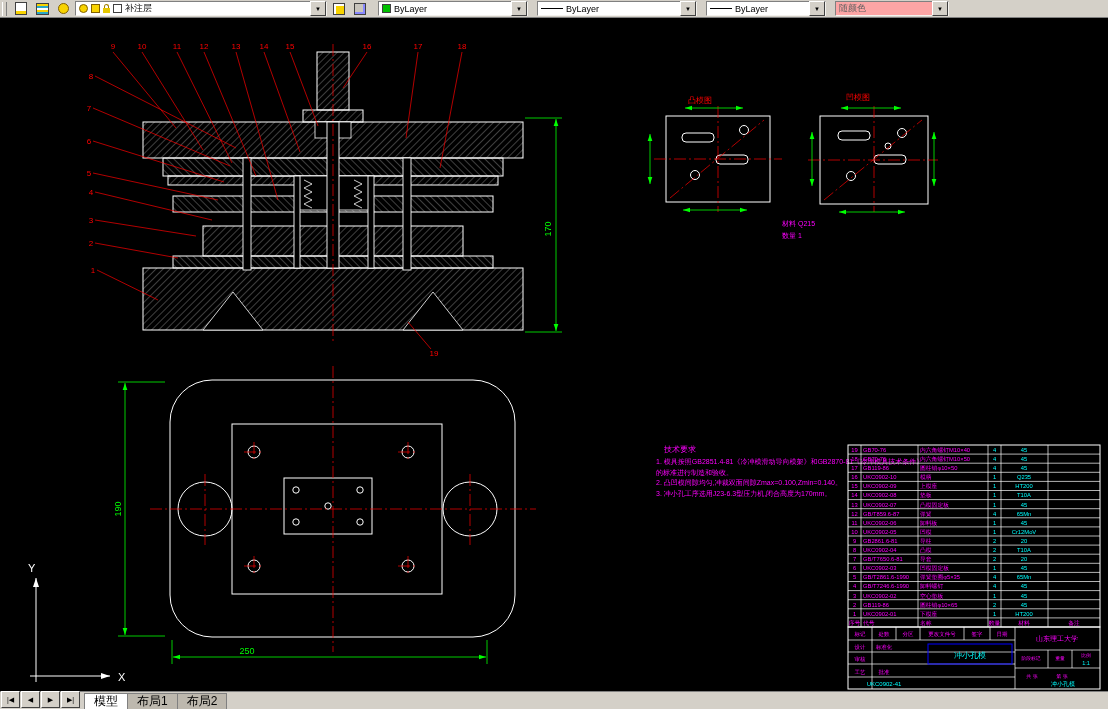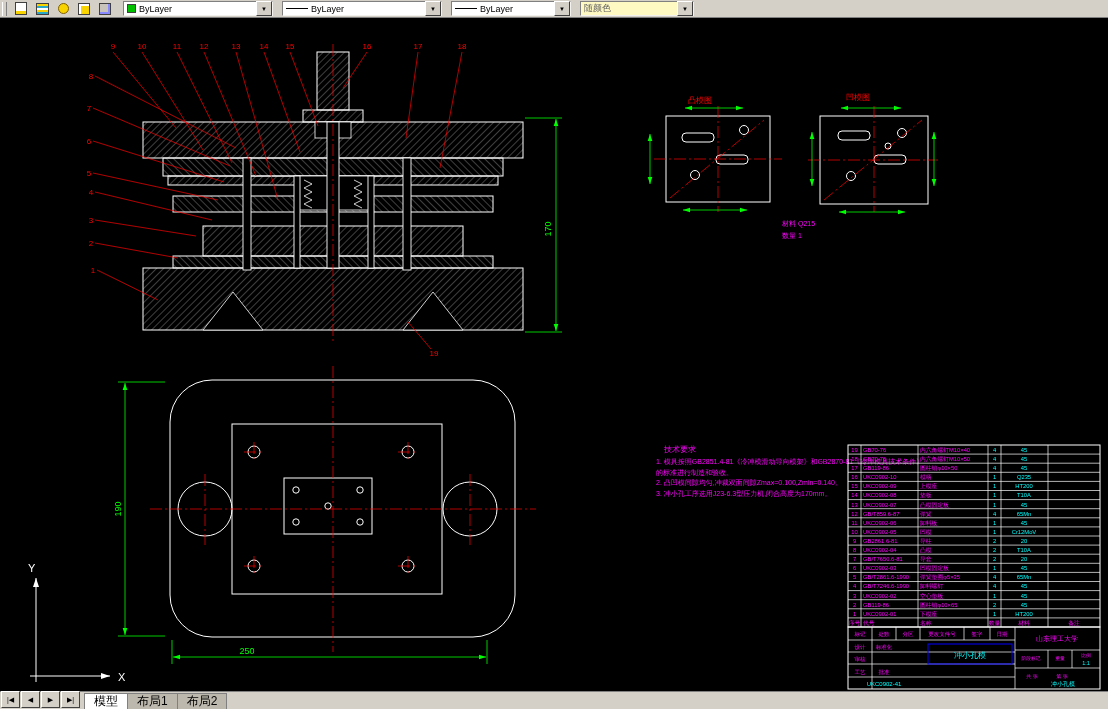--- a/index.html
+++ b/index.html
@@ -16,21 +16,21 @@
     box-shadow:inset 0 -3px 0 #f8d300;}
   .ic-layers{width:11px;height:10px;background:repeating-linear-gradient(180deg,#f8d300 0 2px,#2aa8c8 2px 4px,#fff 4px 6px);border:1px solid #404040;}
   .ic-sun{width:9px;height:9px;background:#f8d300;border-radius:50%;border:1px solid #806000;}
   .ic-cur{width:10px;height:10px;background:#f8d300;border:1px solid #404040;box-shadow:inset 2px 2px 0 #fff;}
   .ic-prev{width:10px;height:10px;background:#c8c4bc;border:1px solid #404040;box-shadow:inset -2px -2px 0 #8888ff;}
   .dd{height:15px;background:#fff;border:1px solid;border-color:#808080 #f4f2ee #f4f2ee #808080;
     display:flex;align-items:center;font-size:9px;color:#000;padding-left:3px;box-sizing:border-box;gap:3px;}
   .dd .arrow{margin-left:auto;width:14px;height:13px;background:#d4d0c8;
     border:1px solid;border-color:#fff #404040 #404040 #fff;font-size:6px;color:#000;
     display:flex;align-items:center;justify-content:center;}
-  .dd.disabled{background:#fef9c3;color:#606060;}
+  .dd.disabled{background:#fca5a5;color:#606060;}
   .mini{display:inline-block;}
   .bulb{width:7px;height:7px;background:#f8d300;border-radius:50%;border:1px solid #806000;}
   .sun{width:7px;height:7px;background:#f8d300;border:1px solid #806000;}
   .lock{width:7px;height:5px;background:#e6c800;position:relative;margin-top:3px;}
   .lock::before{content:"";position:absolute;top:-4px;left:1px;width:3px;height:3px;
     border:1px solid #a08000;border-bottom:none;border-radius:3px 3px 0 0;}
   .chip{width:7px;height:7px;background:#fff;border:1px solid #404040;}
   .chip.green{background:#00c000;}
   .lsample{width:22px;height:1px;background:#000;}
 
@@ -72,20 +72,28 @@
     <button class="tbtn">
         <span class="ic-sheet"></span>
       </button>
     <button class="tbtn">
         <span class="ic-layers"></span>
       </button>
     <button class="tbtn">
         <span class="ic-sun"></span>
       </button>
 
+    <div class="dd" style="width:252px">
+      <span class="mini bulb"></span>
+      <span class="mini sun"></span>
+      <span class="mini lock"></span>
+      <span class="chip"></span>
+      <span>补注层</span>
+      <span class="arrow">▼</span>
+    </div>
 
     <button class="tbtn">
         <span class="ic-cur"></span>
       </button>
     <button class="tbtn">
         <span class="ic-prev"></span>
       </button>
 
     <div class="dd" style="width:150px;margin-left:6px">
       <span class="chip green"></span>

